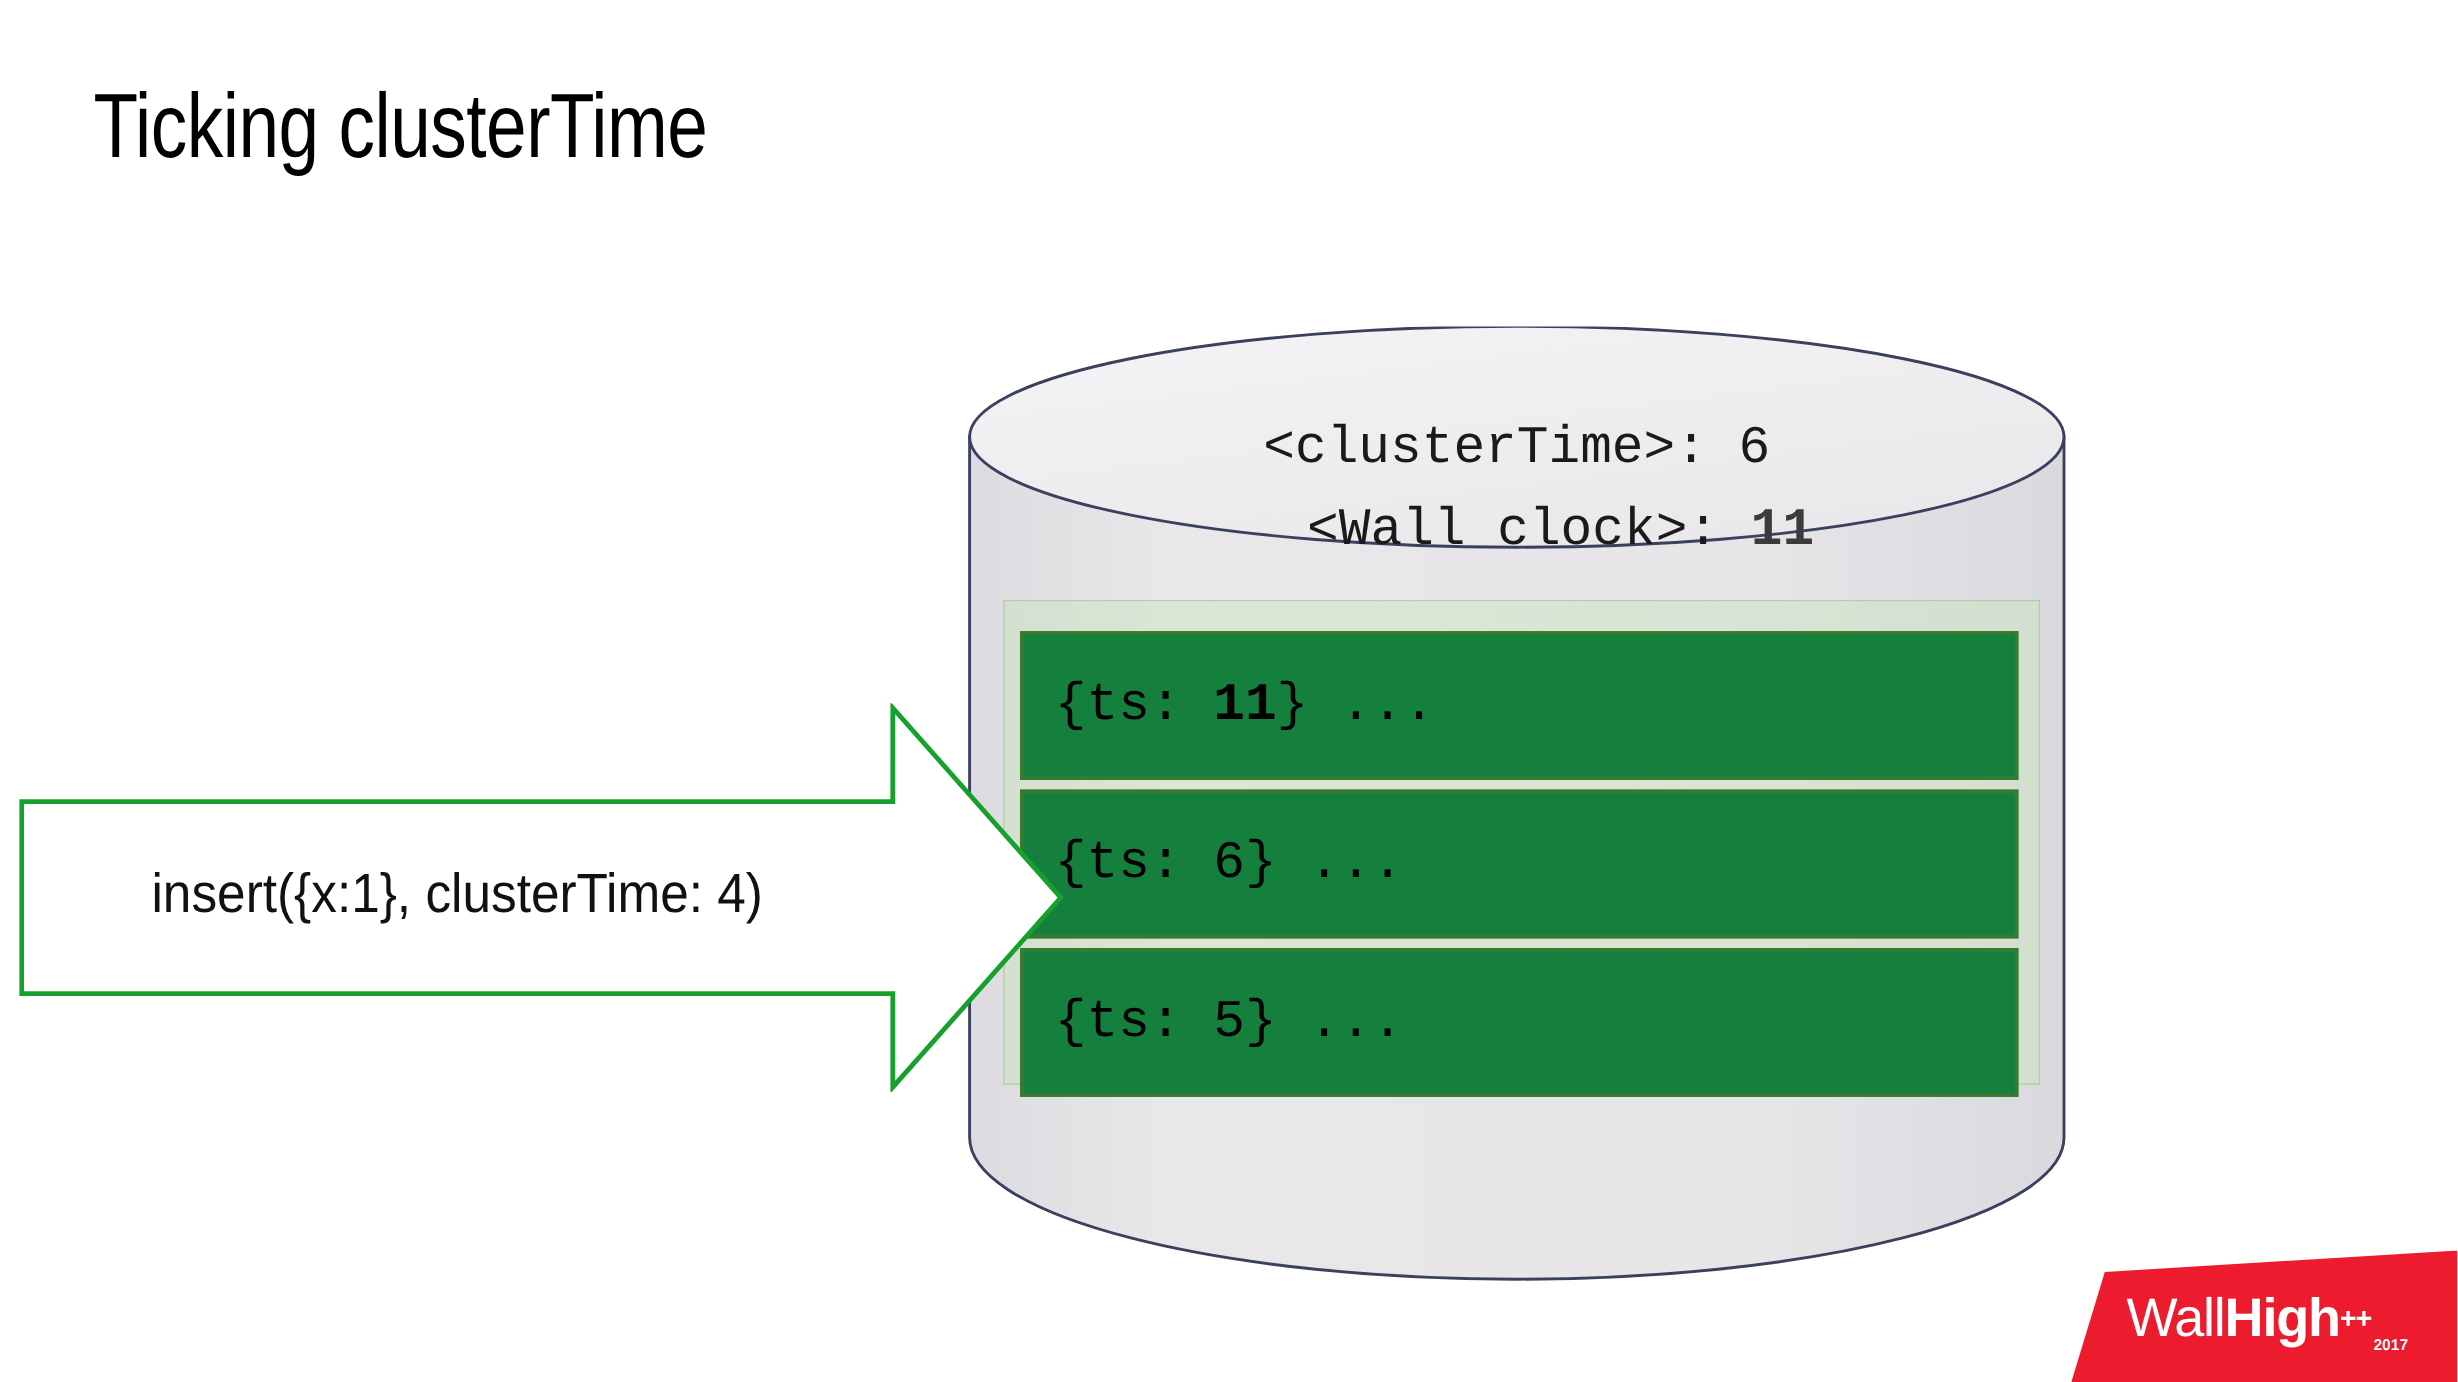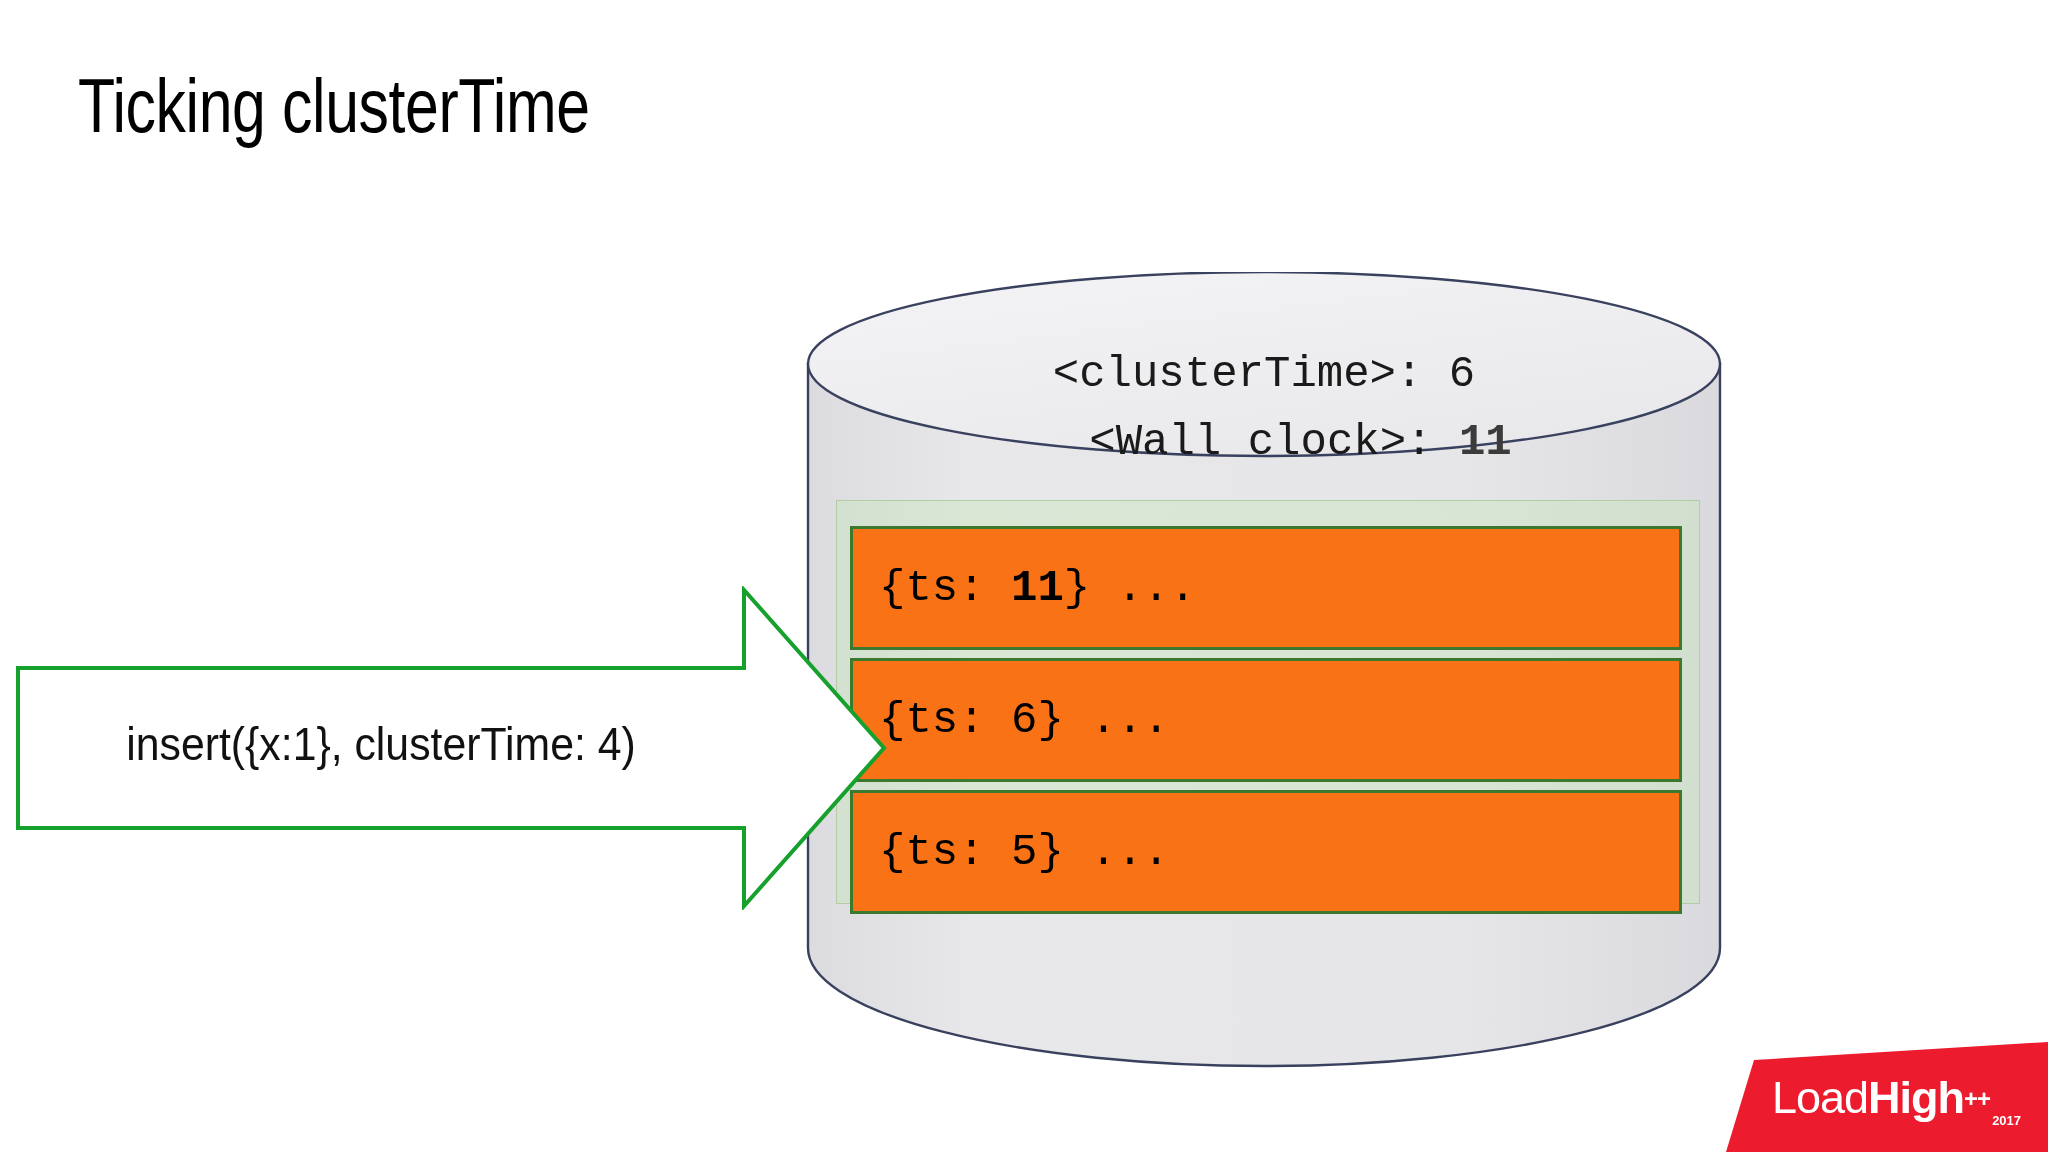--- a/index.html
+++ b/index.html
@@ -81,21 +81,21 @@
     position: absolute;
     left: 44px;
     top: 254px;
     width: 832px;
   }
   .doc-row {
     position: relative;
     box-sizing: border-box;
     height: 124px;
     margin-bottom: 8px;
-    background: #f97316;
+    background: #15803d;
     border: 3px solid #3b7a2e;
     display: flex;
     align-items: center;
     padding-left: 26px;
   }
   .doc-row .doc-text {
     font-family: "Liberation Mono", "DejaVu Sans Mono", monospace;
     font-size: 44px;
     color: #000000;
     white-space: pre;
@@ -228,14 +228,14 @@
   <svg viewBox="0 0 872 324" xmlns="http://www.w3.org/2000/svg">
     <path d="M 2 82 L 728 82 L 728 4 L 868 162 L 728 320 L 728 242 L 2 242 Z" fill="#ffffff" stroke="#16a02c" stroke-width="4" stroke-linejoin="miter"></path>
   </svg>
   <div class="arrow-label">insert({x:1}, clusterTime: 4)</div>
 </div>
 
 <div class="logo">
   <svg viewBox="0 0 322 110" xmlns="http://www.w3.org/2000/svg">
     <path d="M 28 18 L 322 0 L 322 110 L 0 110 Z" fill="#ed1b2e"></path>
   </svg>
-  <div class="logo-text"><span class="logo-high">Load</span><span class="logo-load">High</span><span class="logo-plus">++</span><span class="logo-year">2017</span></div>
+  <div class="logo-text"><span class="logo-high">Wall</span><span class="logo-load">High</span><span class="logo-plus">++</span><span class="logo-year">2017</span></div>
 </div>
 
 </body></html>

